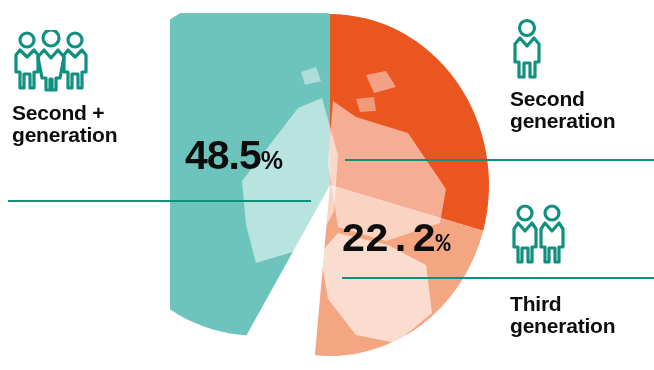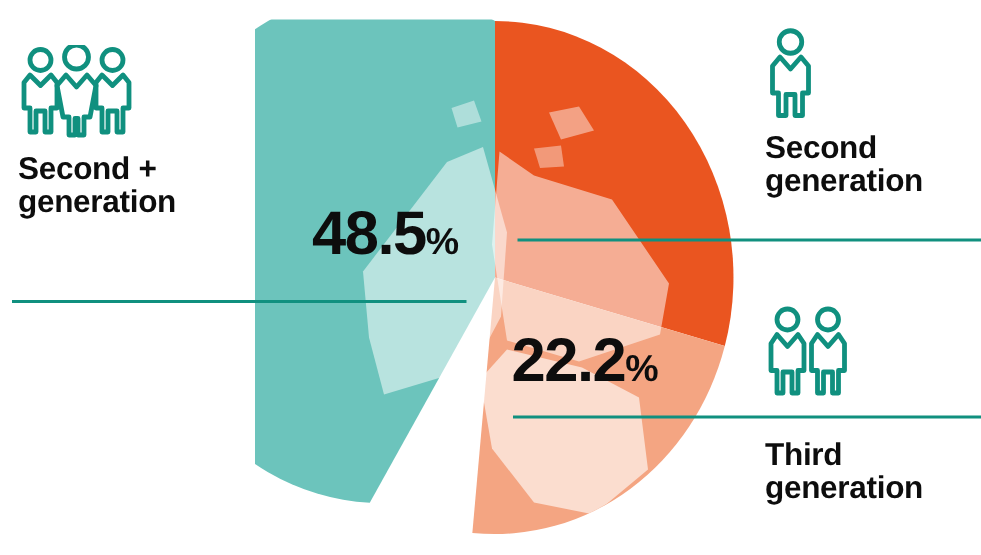--- a/index.html
+++ b/index.html
@@ -37,23 +37,23 @@
     position: absolute;
     color: #0d0d0d;
     font-weight: bold;
     letter-spacing: -1px;
     white-space: nowrap;
     line-height: 1;
   }
   .pct .num { font-size: 41px; }
   .pct .sym { font-size: 25px; letter-spacing: -0.5px; }
 
-  #pct-third { left: 208px; top: 135px; }
+  #pct-third { left: 185px; top: 135px; }
   #pct-first { left: 344px; top: 101px; }
-  #pct-second { left: 341px; top: 220px; }
+  #pct-second { left: 341px; top: 220px; font-family: Liberation Mono, monospace; }
 
   
   .rule {
     position: absolute;
     height: 2px;
     background: #10907f;
   }
   #rule-third  { left: 8px;   top: 200px; width: 303px; }
   #rule-first  { left: 345px; top: 159px; width: 309px; }
   #rule-second { left: 342px; top: 277px; width: 312px; }

